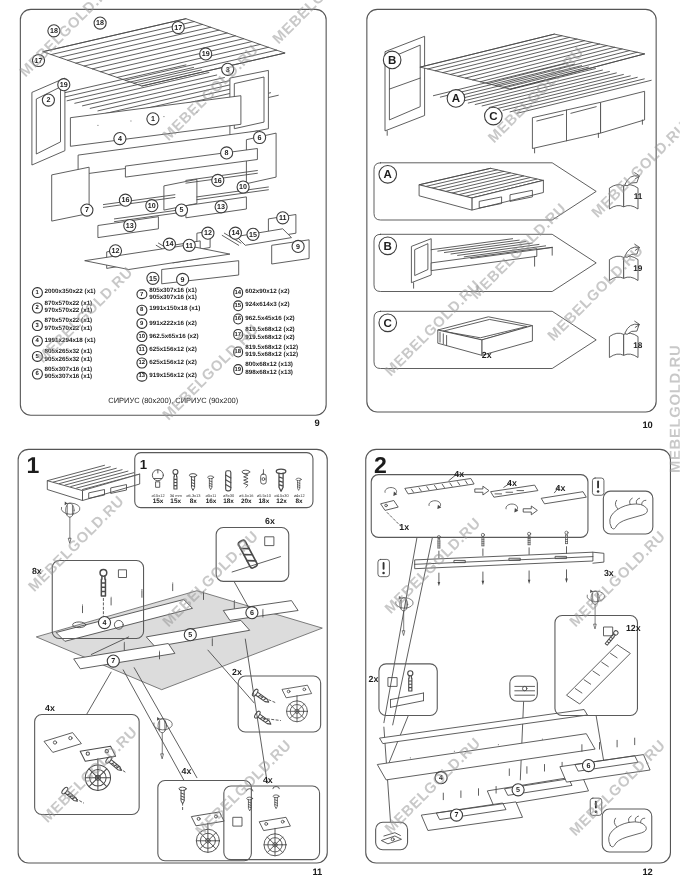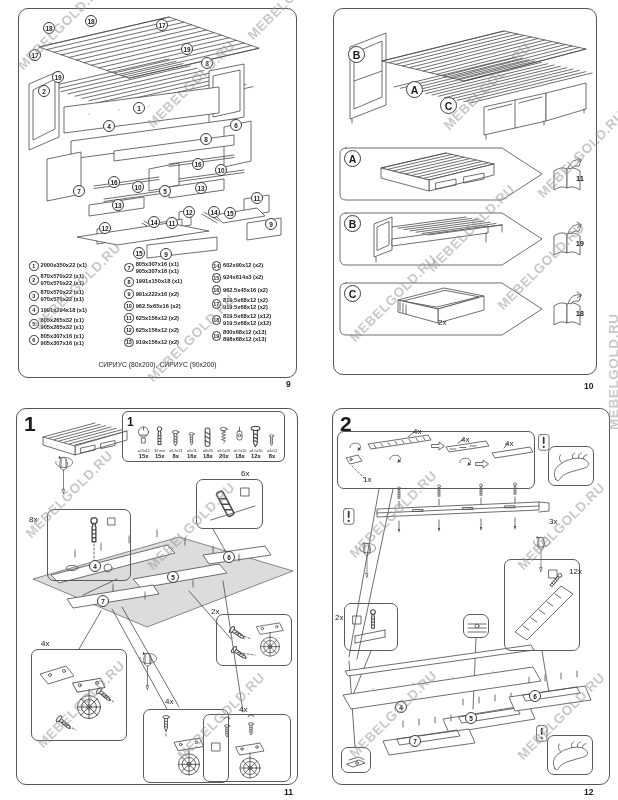--- a/index.html
+++ b/index.html
@@ -12,21 +12,21 @@
   #p12{left:332px;top:408px;width:278px;height:377px}
   .abs{position:absolute}
   svg{overflow:visible}
   .s{stroke:#4a4a4a;stroke-width:.8;fill:none;stroke-linejoin:round;stroke-linecap:round}
   .pw{fill:#fff;stroke:#4a4a4a;stroke-width:.8;stroke-linejoin:round}
   .pg{fill:#dcdcdc;stroke:#5a5a5a;stroke-width:.7}
   .pageno{position:absolute;font-size:8.5px;font-weight:bold;z-index:20}
   .stepnum{position:absolute;left:7px;top:3px;font-size:21px;font-weight:bold;z-index:6}
   .co{position:absolute;width:12px;height:12px;border:.9px solid #3d3d3d;border-radius:50%;background:#fff;font-size:6.5px;font-weight:bold;display:flex;align-items:center;justify-content:center;z-index:7}
   .lc{position:absolute;width:17px;height:17px;border:1px solid #3d3d3d;border-radius:50%;background:#fff;font-size:10.5px;font-weight:bold;display:flex;align-items:center;justify-content:center;z-index:7}
-  .qty{position:absolute;font-size:8px;font-weight:normal;z-index:8;white-space:nowrap}
+  .qty{position:absolute;font-size:8px;font-weight:bold;z-index:8;white-space:nowrap}
   .box{position:absolute;border:1px solid #5a5a5a;border-radius:7px;z-index:4}
   .wm{position:absolute;z-index:60;color:rgba(150,150,150,.52);font-size:13.5px;font-weight:bold;letter-spacing:.6px;white-space:nowrap;transform:rotate(-45deg);transform-origin:0 50%;pointer-events:none}
   .wm.v{transform:rotate(-90deg);transform-origin:0 0}
   
   #plist{position:absolute;left:10px;top:252px;width:262px;display:flex;gap:4px;z-index:6}
   .pcol{display:flex;flex-direction:column;gap:2.6px}
   .pcol.c1{width:94px}.pcol.c2{width:86px}.pcol.c3{width:82px}
   .pitem{display:flex;align-items:center;gap:2px}
   .pnum{flex:none;width:9.5px;height:9.5px;border:.8px solid #333;border-radius:50%;font-size:5.4px;font-weight:bold;display:flex;align-items:center;justify-content:center;background:#fff}
   .plines{display:flex;flex-direction:column;font-size:5.7px;font-weight:bold;line-height:1.18;white-space:nowrap}

